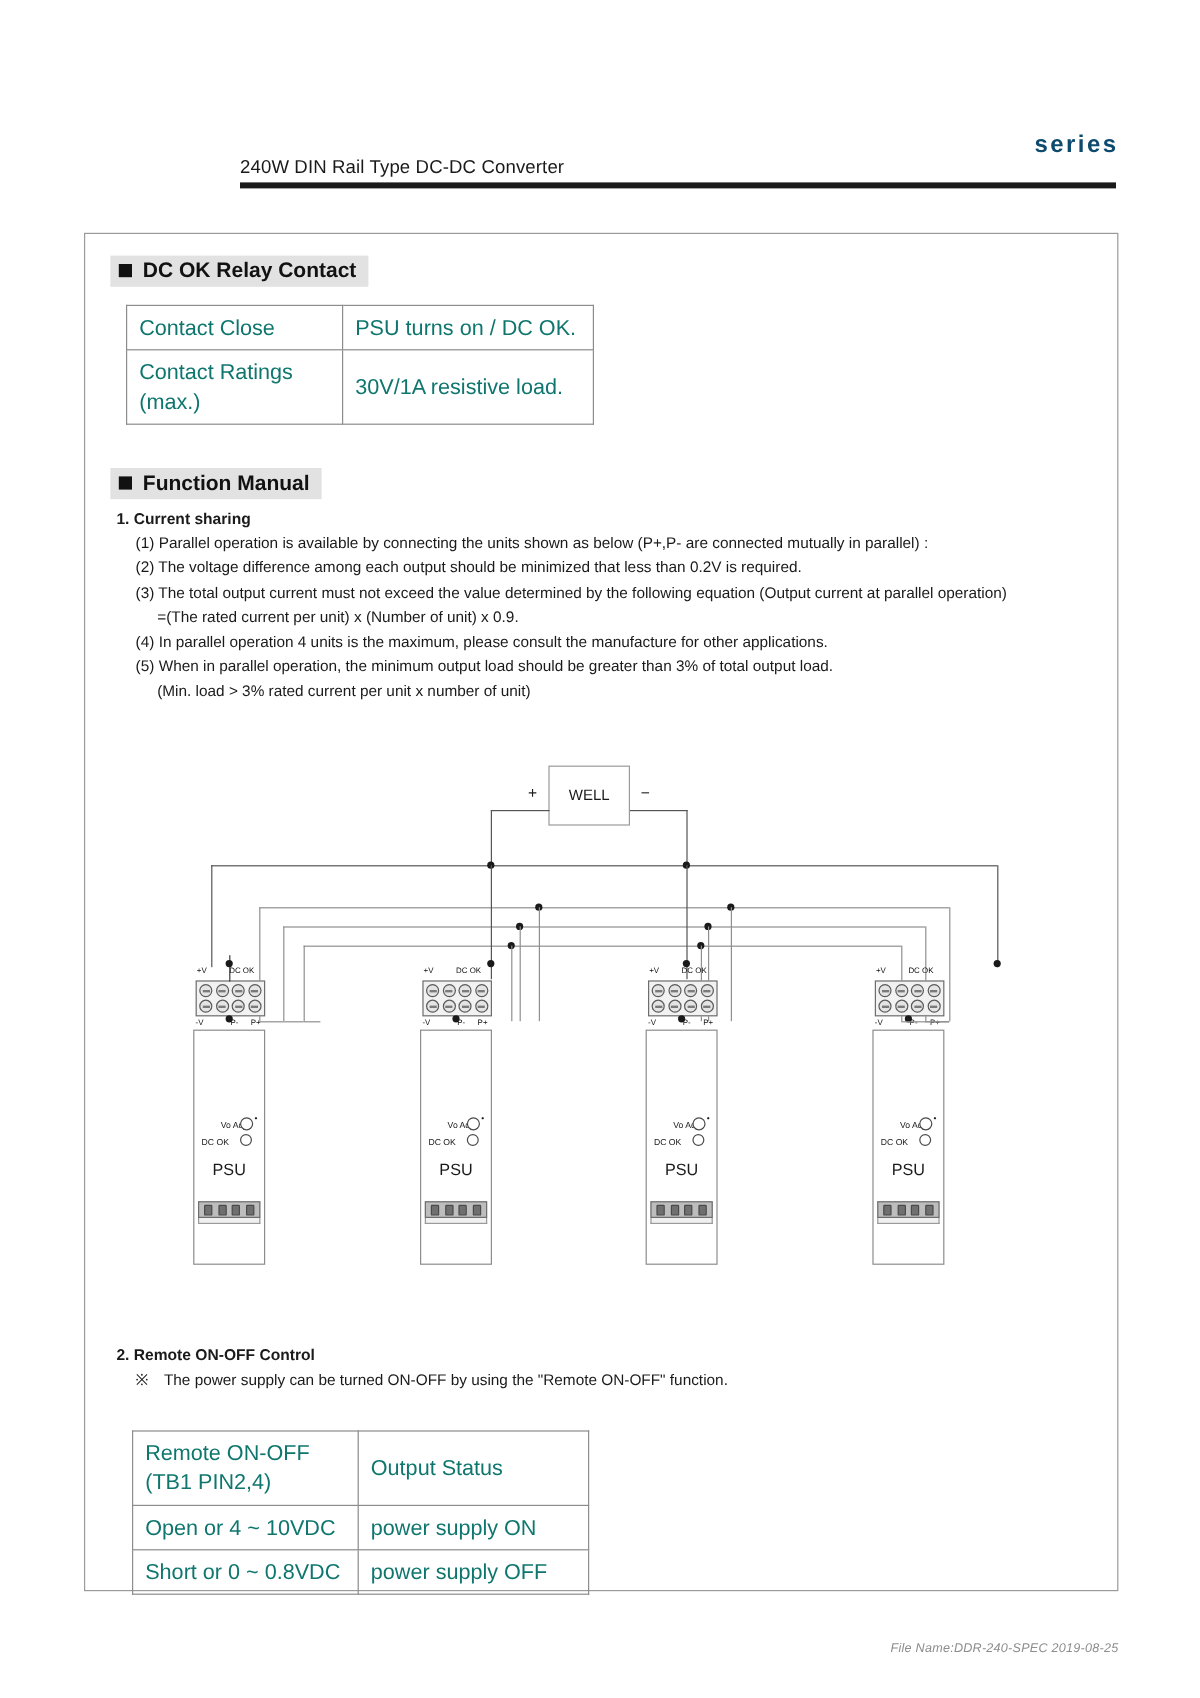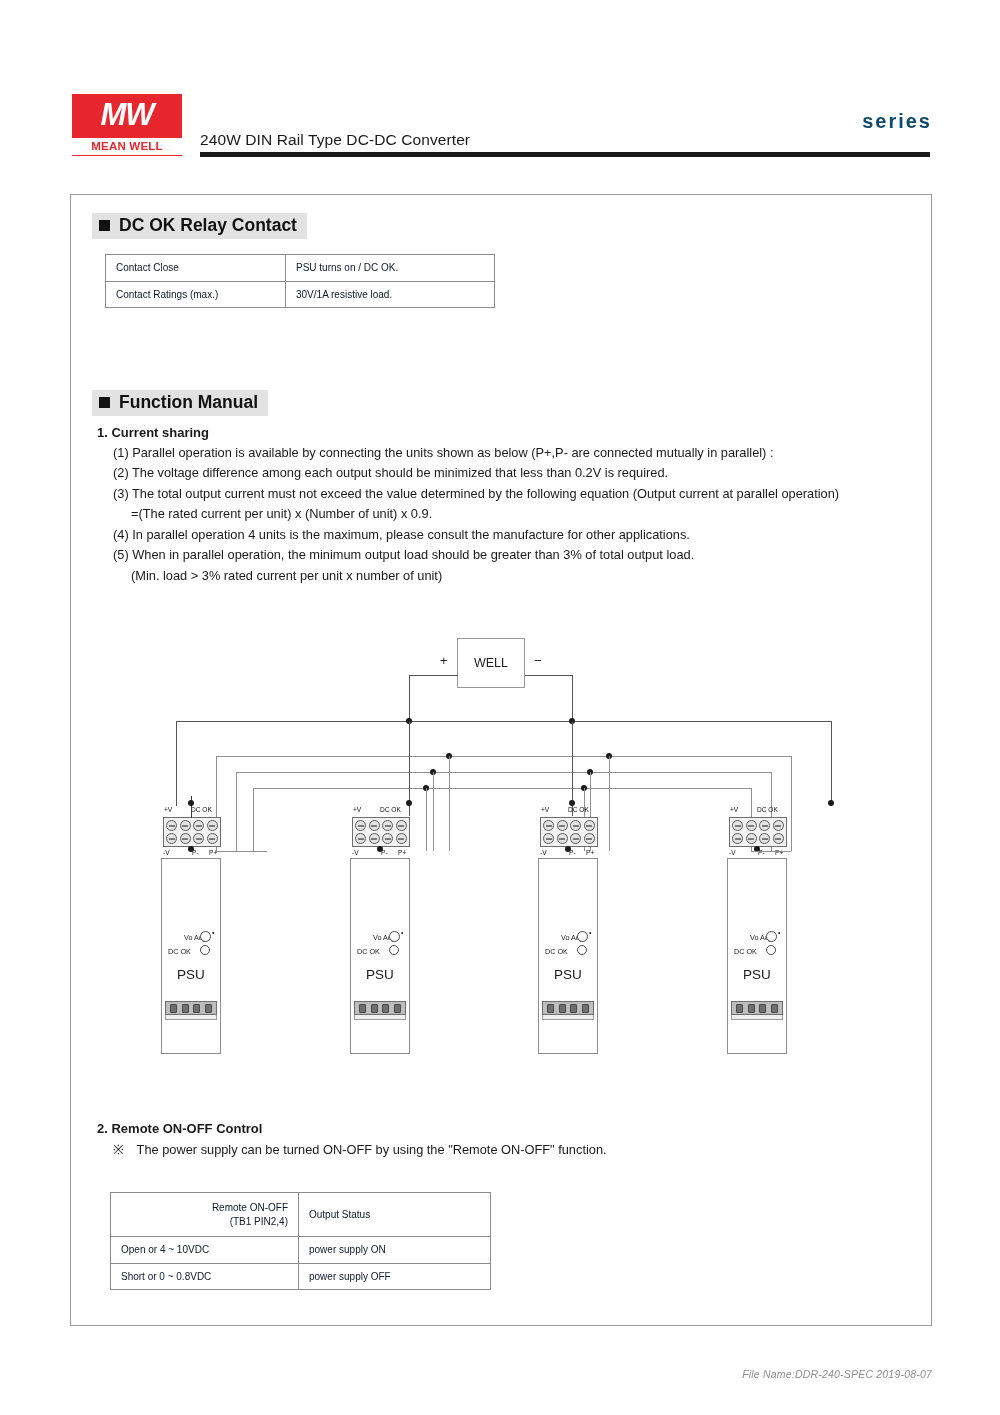--- a/index.html
+++ b/index.html
@@ -70,22 +70,22 @@
     font-size: 17.5px; font-weight: 700; color: #111;
   }
   .sec-head .bullet {
     width: 11px; height: 11px; background: #111; display: inline-block;
   }
 
   
   table.spec {
     position: absolute;
     border-collapse: collapse;
-    font-size: 10px;
-    color: #0f172a;
+    font-size: 18px;
+    color: #0f766e;
   }
   table.spec td {
     border: 1px solid #8c8c8c;
     padding: 6px 10px;
     vertical-align: middle;
     line-height: 1.35;
   }
 
   
   .txt { position: absolute; font-size: 12.8px; color: #1a1a1a; line-height: 1.5; white-space: nowrap; }
@@ -179,24 +179,20 @@
   .footer {
     position: absolute; right: 68px; top: 1368px;
     font-size: 10.5px; font-style: italic; color: #8d8d8d;
     letter-spacing: .2px;
   }
 </style>
 </head>
 <body>
 
 <div class="header">
-  <div class="logo-box">
-    <div class="logo-mw">MW</div>
-    <div class="logo-meanwell">MEAN WELL</div>
-  </div>
   <div class="header-sub">240W  DIN Rail Type DC-DC Converter</div>
   <div class="header-series">
     <span class="series-word">series</span>
   </div>
   <div class="header-rule"></div>
 </div>
 
 <div class="page-frame"></div>
 
 <div class="sec-head" style="left:92px; top:213px;">
@@ -440,30 +436,30 @@
 <div class="txt bold" style="left:97px; top:1119px;">2. Remote ON-OFF Control</div>
 <div class="txt" style="left:113px; top:1140px;">
   <span>※</span>
   <span style="display:inline-block;width:6px;"></span>
   <span>The power supply can be turned ON-OFF by using the "Remote ON-OFF" function.</span>
 </div>
 
 <table class="spec" style="left:110px; top:1192px; width:381px;">
   <tbody>
       <tr>
-    <td style="width:188px; height:44px;text-align:right;">
+    <td style="width:188px; height:44px;">
       <div>Remote ON-OFF</div>
       <div>(TB1 PIN2,4)</div>
     </td>
     <td>Output Status</td>
   </tr>
   <tr>
     <td>Open or 4 ~ 10VDC</td>
     <td>power supply ON</td>
   </tr>
   <tr>
     <td>Short or 0 ~ 0.8VDC</td>
     <td>power supply OFF</td>
   </tr>
 </tbody>
   </table>
 
-<div class="footer">File Name:DDR-240-SPEC   2019-08-07</div>
+<div class="footer">File Name:DDR-240-SPEC   2019-08-25</div>
 
 </body></html>

